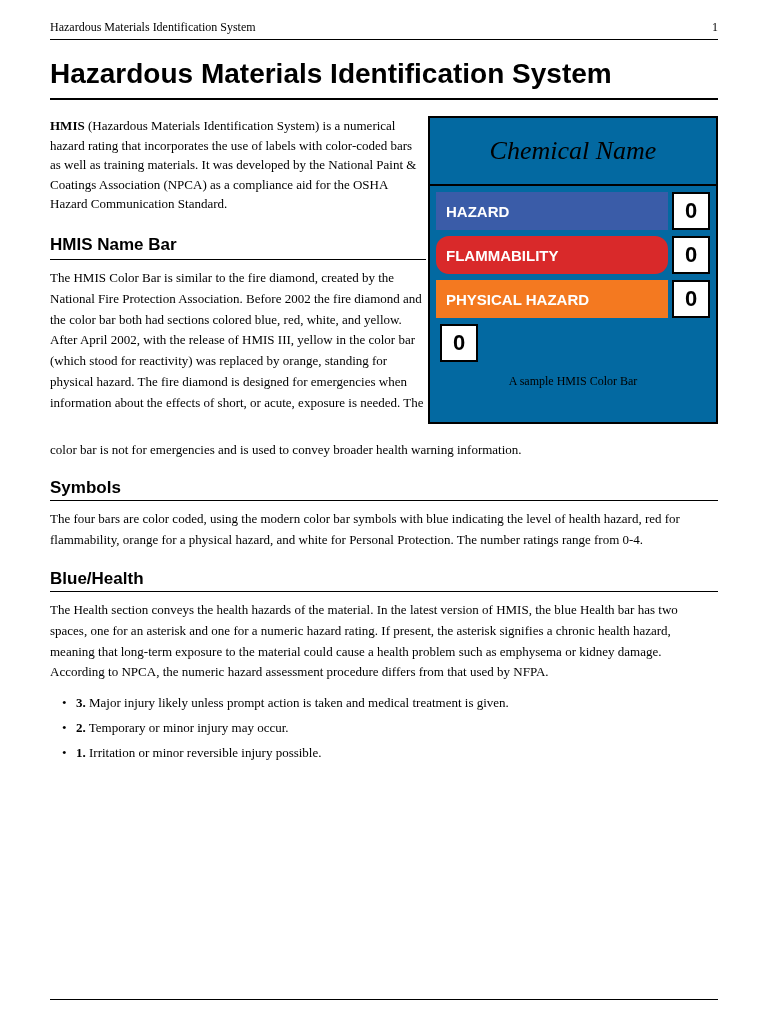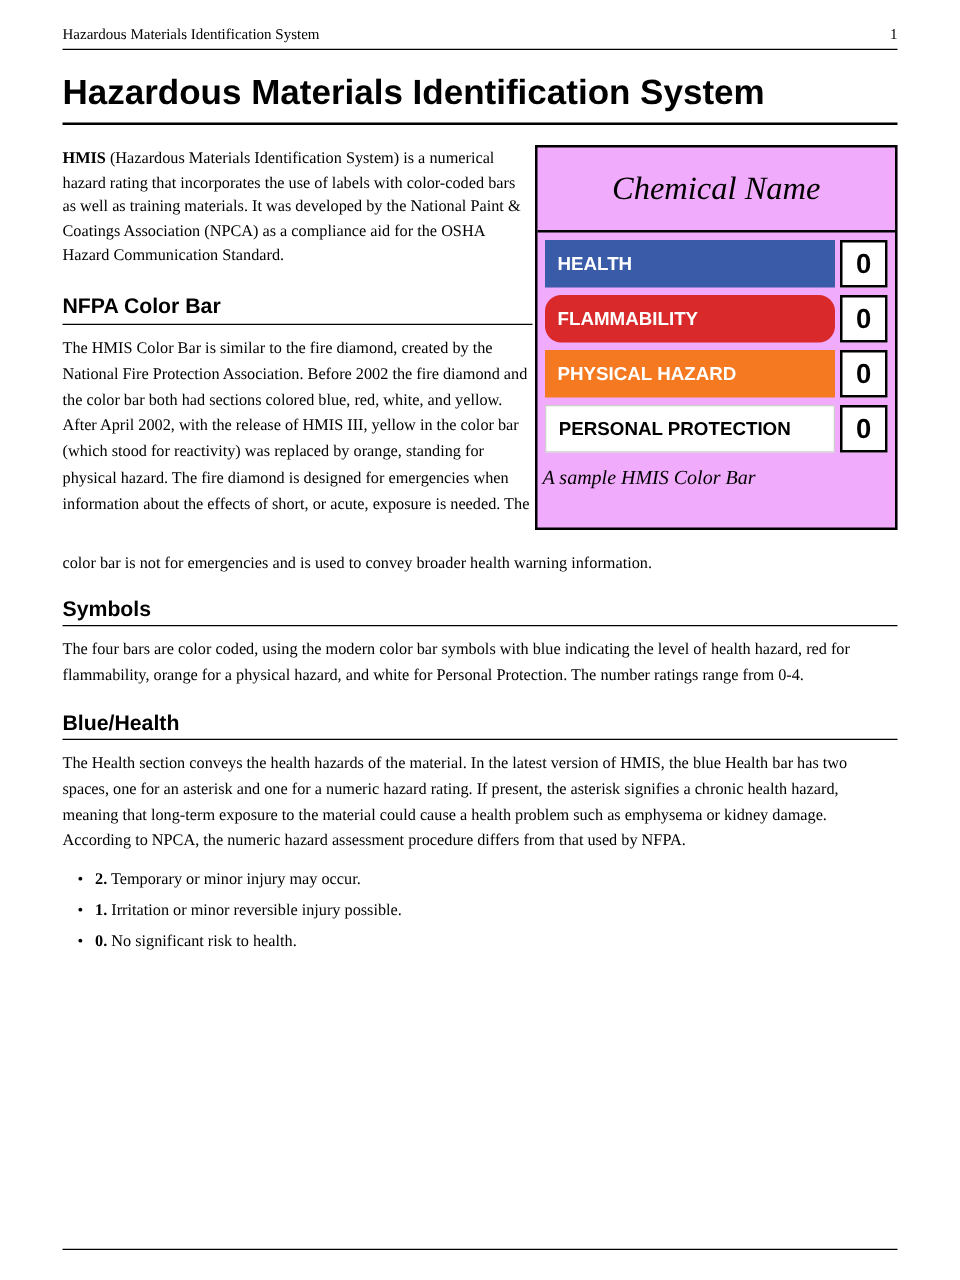--- a/index.html
+++ b/index.html
@@ -67,21 +67,21 @@
 
     .intro-text strong {
       font-weight: bold;
     }
 
     .hmis-card {
       width: 290px;
       flex-shrink: 0;
       border: 2px solid #000;
       padding: 0;
-      background: #f0abfc;
+      background: #0369a1;
     }
 
     .hmis-card-title {
       text-align: center;
       font-size: 26px;
       font-style: italic;
       padding: 18px 10px 18px 10px;
       border-bottom: 2px solid #000;
       font-family: 'Times New Roman', Times, serif;
       font-weight: normal;
@@ -134,25 +134,24 @@
       justify-content: center;
       font-size: 22px;
       font-weight: bold;
       font-family: Arial, sans-serif;
       background: #fff;
       flex-shrink: 0;
       margin-left: 4px;
     }
 
     .hmis-caption {
-      text-align: left;
-      font-size: 16px;
+      text-align: center;
+      font-size: 12px;
       padding: 6px 4px;
       font-family: 'Times New Roman', Times, serif;
-      font-style: italic;
     }
 
     .section-heading {
       font-size: 17px;
       font-weight: bold;
       font-family: Arial, sans-serif;
       margin-top: 18px;
       margin-bottom: 8px;
       border-bottom: 1px solid #000;
       padding-bottom: 2px;
@@ -222,64 +221,63 @@
   </div>
 
   <h1 class="main-title">Hazardous Materials Identification System</h1>
 
   <div class="content-area">
     <div class="intro-text">
       <p>
         <strong>HMIS</strong><span> (Hazardous Materials Identification System) is a numerical hazard rating that incorporates the use of labels with color-coded bars as well as training materials. It was developed by the National Paint &amp; Coatings Association (NPCA) as a compliance aid for the OSHA Hazard Communication Standard.</span>
       </p>
 
-      <h2 class="section-heading">NFPA Color Bar</h2>
+      <h2 class="section-heading">HMIS Name Bar</h2>
       <p class="body-text">The HMIS Color Bar is similar to the fire diamond, created by the National Fire Protection Association. Before 2002 the fire diamond and the color bar both had sections colored blue, red, white, and yellow. After April 2002, with the release of HMIS III, yellow in the color bar (which stood for reactivity) was replaced by orange, standing for physical hazard. The fire diamond is designed for emergencies when information about the effects of short, or acute, exposure is needed. The</p>
     </div>
 
     <div class="hmis-card">
       <div class="hmis-card-title">Chemical Name</div>
 
       <div class="hmis-row">
-        <div class="hmis-label health">HEALTH</div>
+        <div class="hmis-label health">HAZARD</div>
         <div class="hmis-number">0</div>
       </div>
 
       <div class="hmis-row">
         <div class="hmis-label flammability">FLAMMABILITY</div>
         <div class="hmis-number">0</div>
       </div>
 
       <div class="hmis-row">
         <div class="hmis-label physical">PHYSICAL HAZARD</div>
         <div class="hmis-number">0</div>
       </div>
 
       <div class="hmis-row">
-        <div class="hmis-label personal">PERSONAL PROTECTION</div>
         <div class="hmis-number">0</div>
       </div>
 
       <div class="hmis-caption">A sample HMIS Color Bar</div>
     </div>
   </div>
 
   <p class="full-width-text">color bar is not for emergencies and is used to convey broader health warning information.</p>
 
   <div class="symbols-section">
     <h2 class="section-heading">Symbols</h2>
     <p class="body-text">The four bars are color coded, using the modern color bar symbols with blue indicating the level of health hazard, red for flammability, orange for a physical hazard, and white for Personal Protection. The number ratings range from 0-4.</p>
   </div>
 
   <div class="blue-health-section">
     <h2 class="section-heading">Blue/Health</h2>
     <p class="body-text">The Health section conveys the health hazards of the material. In the latest version of HMIS, the blue Health bar has two spaces, one for an asterisk and one for a numeric hazard rating. If present, the asterisk signifies a chronic health hazard, meaning that long-term exposure to the material could cause a health problem such as emphysema or kidney damage. According to NPCA, the numeric hazard assessment procedure differs from that used by NFPA.</p>
 
     <ul class="bullet-list">
+      <li><strong>3.</strong>  Major injury likely unless prompt action is taken and medical treatment is given.</li>
       <li><strong>2.</strong>  Temporary or minor injury may occur.</li>
       <li><strong>1.</strong>  Irritation or minor reversible injury possible.</li>
-      <li><strong>0.</strong>  No significant risk to health.</li>
     </ul>
   </div>
 
   <div class="page-footer"></div>
 
 </div>
 
 </body></html>

